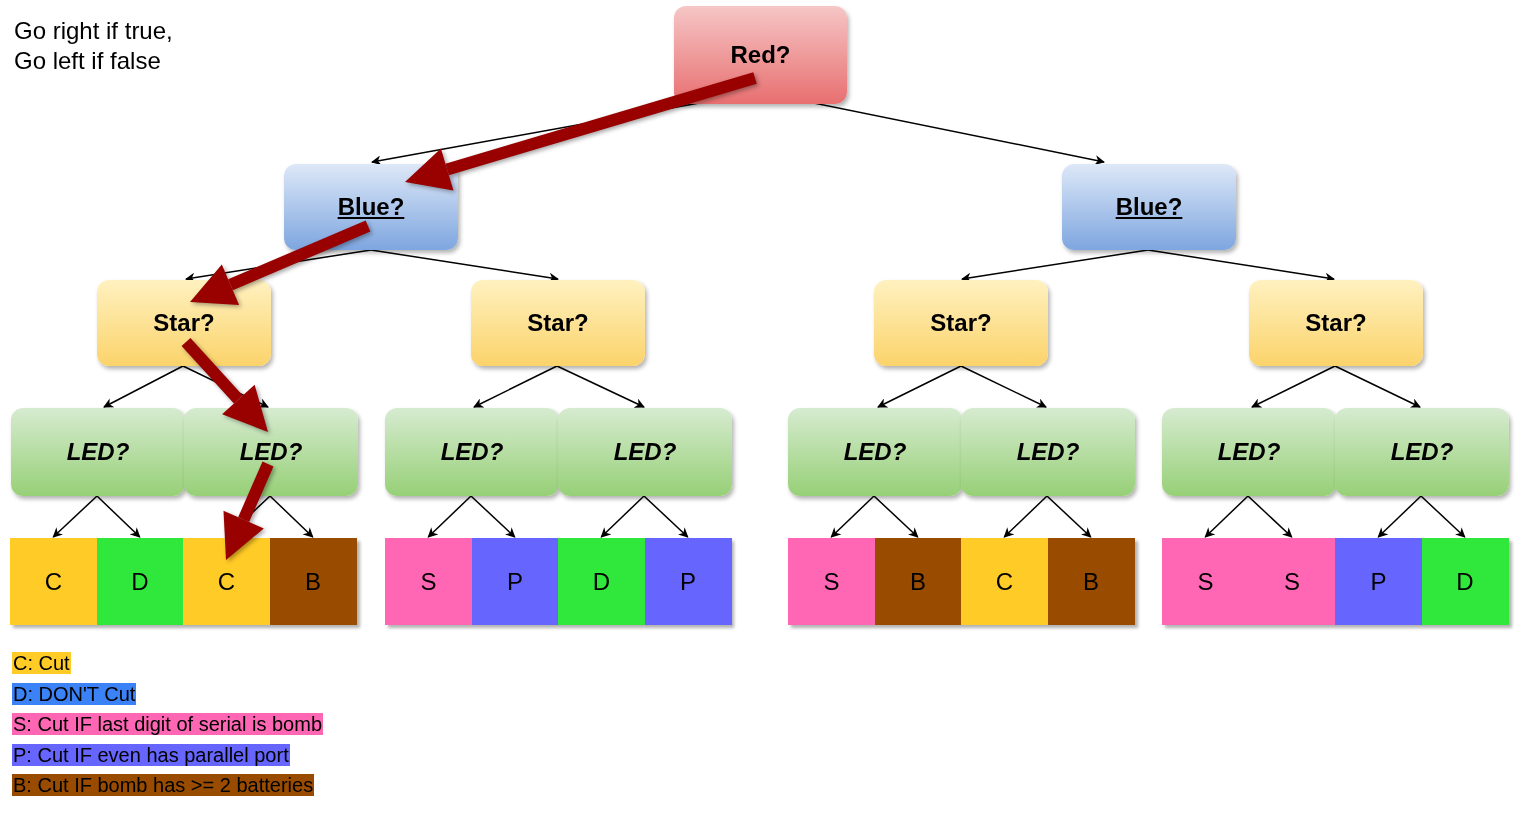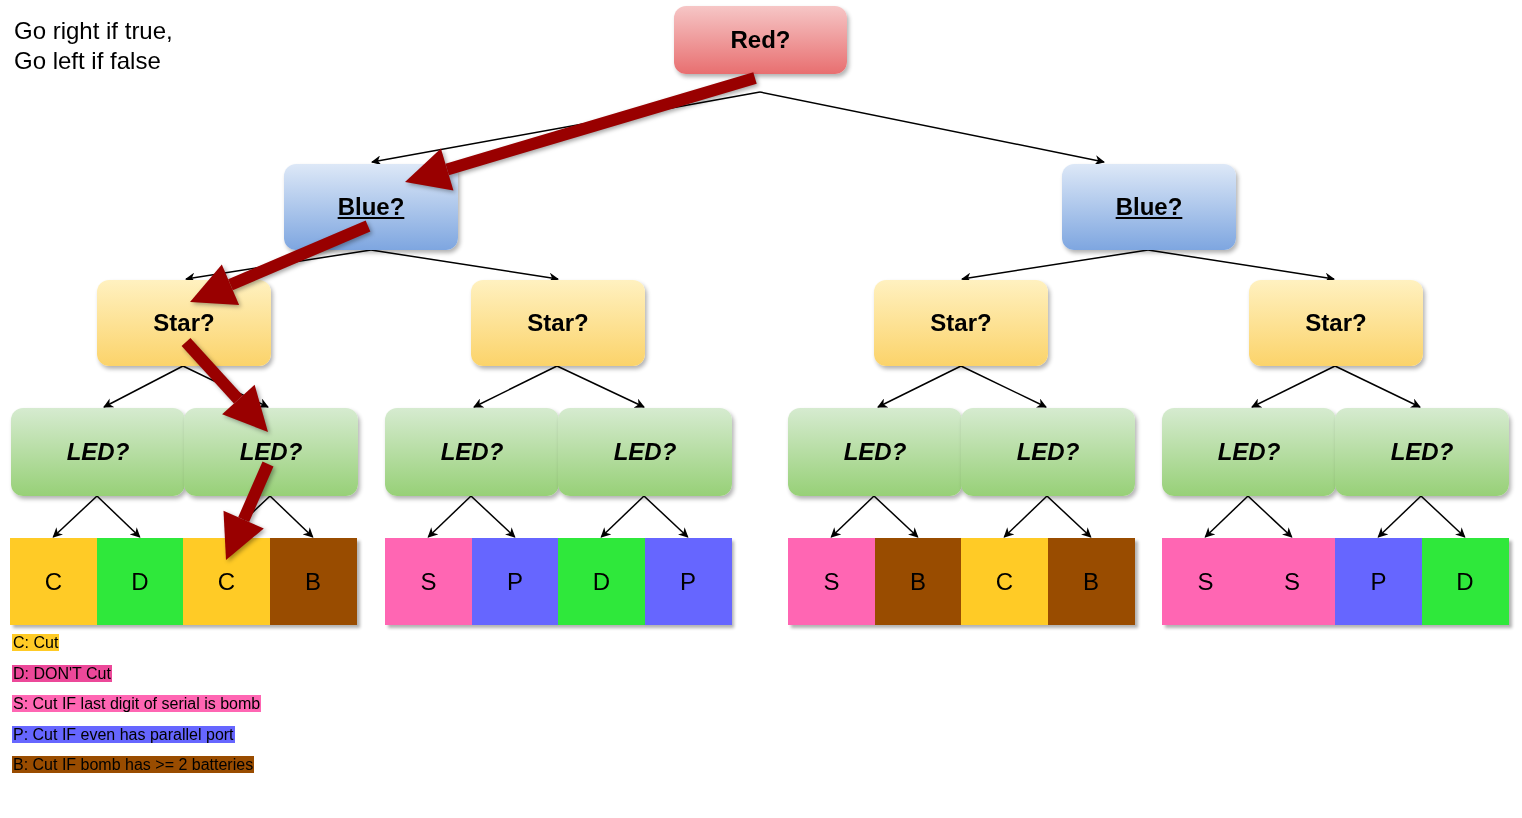--- a/index.html
+++ b/index.html
@@ -7,21 +7,21 @@
     #instructions { position:absolute; left:14px; top:16px; font-size:24px; line-height:30px; color:#000; }
     #instructions div { white-space:nowrap; }
     .node { position:absolute; border-radius:12px; display:flex; align-items:center; justify-content:center;
             font-weight:bold; font-size:24px; color:#000; box-shadow:2px 3px 4px rgba(0,0,0,0.3); box-sizing:border-box; }
     .red { background:linear-gradient(#f6c6c6, #e86f70); }
     .blue { background:linear-gradient(#dde8f7, #7ea6e0);text-decoration:underline; }
     .yellow { background:linear-gradient(#fff1c0, #fbd36a); }
     .green { background:linear-gradient(#d6ebd0, #97d077);font-style:italic; }
     .leaf { position:absolute; display:flex; align-items:center; justify-content:center; font-size:24px; color:#000; }
     .leaf-group { position:absolute; box-shadow:3px 3px 3px rgba(0,0,0,0.3); }
-    #legend { position:absolute; left:12px; top:628px; font-size:16px; line-height:30.5px; }
+    #legend { position:absolute; left:12px; top:648px; font-size:20px; line-height:30.5px; }
     #legend div span { padding:0 1px; }
     svg#edges { position:absolute; left:0; top:0; }
   </style>
 </head>
 <body>
 
 <div id="instructions">
   <div>Go right if true,</div>
   <div>Go left if false</div>
 </div>
@@ -59,21 +59,21 @@
       <line x1="874" y1="496" x2="917.75" y2="537" stroke="#000" stroke-width="1.5" marker-end="url(#arr)"></line>
       <line x1="1047" y1="496" x2="1004.25" y2="537" stroke="#000" stroke-width="1.5" marker-end="url(#arr)"></line>
       <line x1="1047" y1="496" x2="1090.75" y2="537" stroke="#000" stroke-width="1.5" marker-end="url(#arr)"></line>
       <line x1="1248" y1="496" x2="1205.25" y2="537" stroke="#000" stroke-width="1.5" marker-end="url(#arr)"></line>
       <line x1="1248" y1="496" x2="1291.75" y2="537" stroke="#000" stroke-width="1.5" marker-end="url(#arr)"></line>
       <line x1="1421" y1="496" x2="1378.25" y2="537" stroke="#000" stroke-width="1.5" marker-end="url(#arr)"></line>
       <line x1="1421" y1="496" x2="1464.75" y2="537" stroke="#000" stroke-width="1.5" marker-end="url(#arr)"></line>
     </g>
 </svg>
 
-<div class="node red" style="left:674px;top:6px;width:173px;height:68px;">
+<div class="node red" style="left:674px;top:6px;width:173px;height:98px;">
   <span>Red?</span>
 </div>
 
 <div class="node blue" style="left:284px;top:164px;width:174px;height:86px;">
   <span>Blue?</span>
 </div>
 <div class="node blue" style="left:1062px;top:164px;width:174px;height:86px;">
   <span>Blue?</span>
 </div>
 
@@ -155,17 +155,17 @@
       </g>
       <g style="filter:drop-shadow(2px 2px 2px rgba(0,0,0,0.35))">
         <polygon points="262.50305599058686,461.59508699588173 238.139084687454,517.2841642601854 249.13297270628027,522.093990268422 273.49694400941314,466.40491300411827" fill="#990000"></polygon>
         <polygon points="226,560 223.48056732901898,510.87106291587014 263.7914900647153,528.5070916127373" fill="#990000"></polygon>
       </g>
     </g>
 </svg>
 
 <div id="legend">
   <div><span class="lg" style="background: rgb(255, 203, 38);">C: Cut</span></div>
-  <div><span class="lg" style="background: #ec4899;">D: DON'T Cut</span></div>
+  <div><span class="lg" style="background: #3b82f6;">D: DON'T Cut</span></div>
   <div><span class="lg" style="background: rgb(255, 102, 179);">S: Cut IF last digit of serial is bomb</span></div>
   <div><span class="lg" style="background: rgb(102, 102, 255);">P: Cut IF even has parallel port</span></div>
   <div><span class="lg" style="background: rgb(153, 76, 0);">B: Cut IF bomb has &gt;= 2 batteries</span></div>
 </div>
 
 </body></html>

